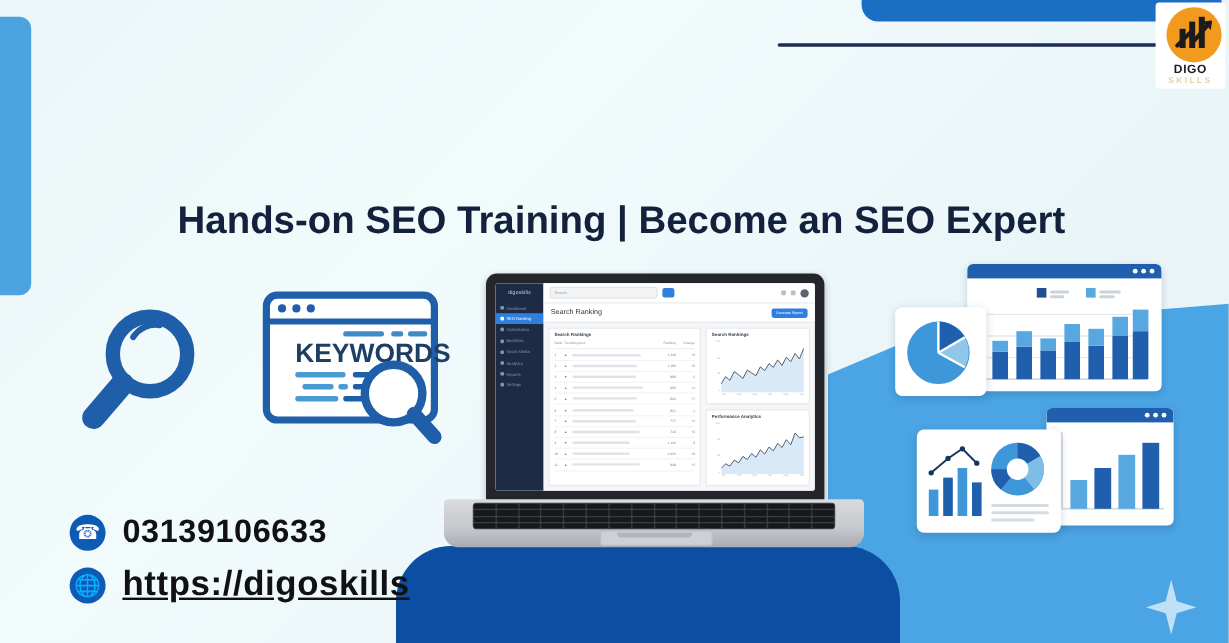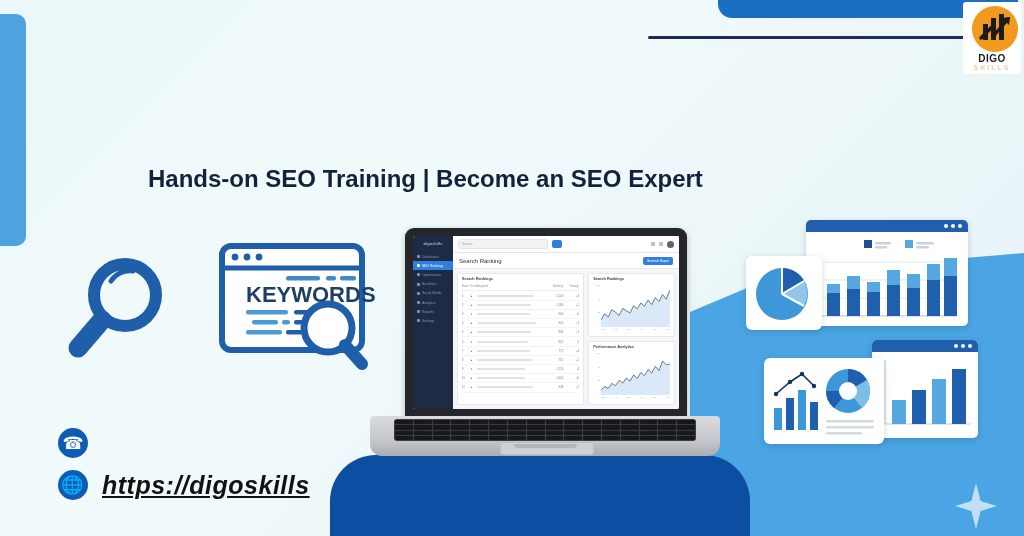--- a/index.html
+++ b/index.html
@@ -26,32 +26,32 @@
     background:#0b4ea2;border-radius:46px 46px 0 0;}
   .sparkle{position:absolute;left:955px;top:483px;width:42px;height:46px;
     background:#bfe0f7;
     clip-path:polygon(50% 0,61% 39%,100% 50%,61% 61%,50% 100%,39% 61%,0 50%,39% 39%);}
 
   
   .headline{position:absolute;left:66px;top:92px;width:900px;
     font-size:55px;font-weight:bold;color:#1b2a5b;letter-spacing:-1px;
     line-height:1.05;white-space:nowrap;}
   .subhead{position:absolute;left:148px;top:165px;width:860px;
-    font-size:24px;font-weight:bold;color:#14213d;white-space:nowrap;}
+    font-size:32px;font-weight:bold;color:#14213d;white-space:nowrap;}
 
   
   .contact{position:absolute;left:58px;top:428px;}
   .crow{display:flex;align-items:center;margin-bottom:12px;}
   .cicon{width:30px;height:30px;border-radius:50%;background:#0d5bb5;
     display:flex;align-items:center;justify-content:center;
     color:#fff;font-size:17px;line-height:1;flex:none;}
   .cicon.globe{background:#0d5bb5;font-size:18px;}
   .ctext{margin-left:14px;font-size:27px;font-weight:bold;color:#111;
     letter-spacing:.5px;}
-  .ctext.link{font-size:25px;text-decoration:underline;color:#111;font-style:italic;}
+  .ctext.link{font-size:29px;text-decoration:underline;color:#111;}
 
   
   .mag{position:absolute;left:58px;top:250px;width:118px;height:118px;}
 
   
   .kw{position:absolute;left:216px;top:240px;width:170px;height:132px;}
 
   
   .laptop{position:absolute;left:370px;top:228px;width:350px;height:252px;}
   .lid{position:absolute;left:35px;top:0;width:282px;height:190px;
@@ -567,20 +567,21 @@
       </g>
       <rect x="62" y="62" width="48" height="2.6" rx="1.3" fill="#d2dae2"></rect>
       <rect x="62" y="68" width="48" height="2.6" rx="1.3" fill="#d2dae2"></rect>
       <rect x="62" y="74" width="36" height="2.6" rx="1.3" fill="#d2dae2"></rect>
     </svg>
   </div>
 
   <div class="contact">
     <div class="crow">
       <span class="cicon">☎</span>
+      <span class="ctext">03139106633</span>
     </div>
     <div class="crow">
       <span class="cicon globe">🌐</span>
       <span class="ctext link">https://digoskills</span>
     </div>
   </div>
 
 </div>
 
 </body></html>

